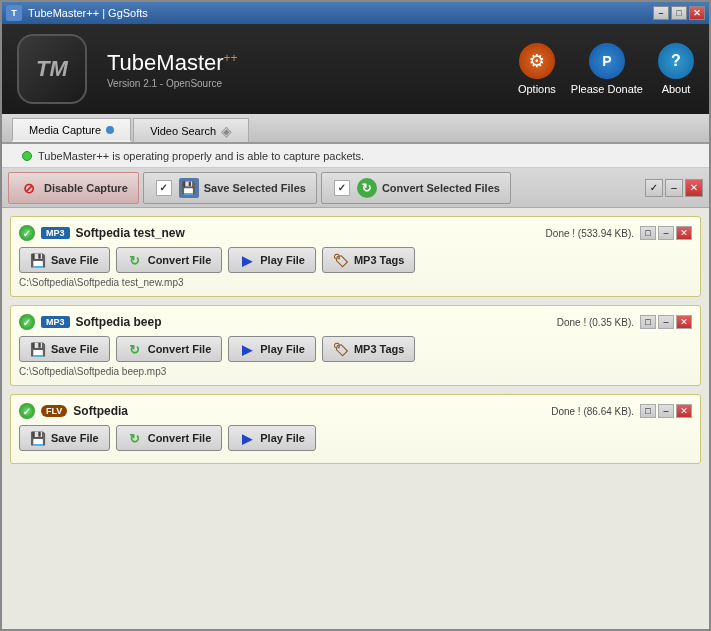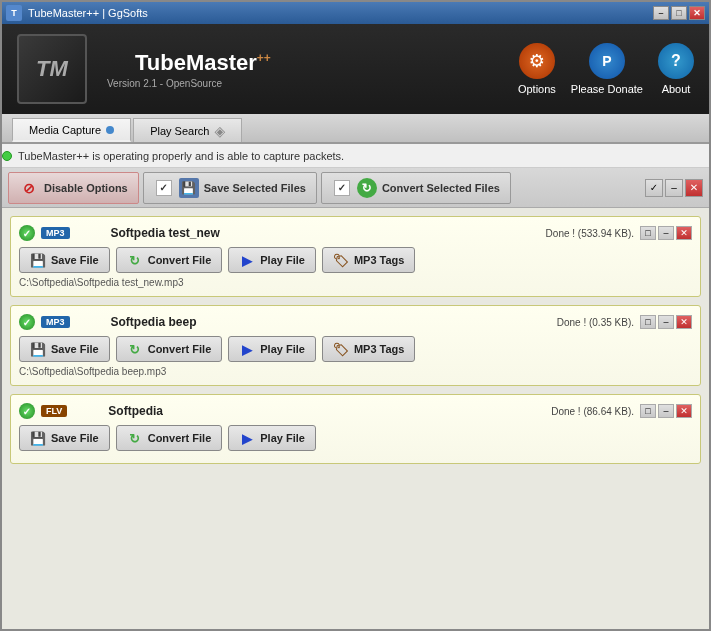--- a/index.html
+++ b/index.html
@@ -62,41 +62,40 @@
       align-items: center;
       padding: 10px 15px;
       gap: 20px;
       position: relative;
     }
     .logo-box {
       width: 70px;
       height: 70px;
       background: linear-gradient(135deg, #3a3a3a, #1a1a1a);
       border: 2px solid #555;
-      border-radius: 4px;
+      border-radius: 16px;
       display: flex;
       align-items: center;
       justify-content: center;
       color: #888;
       font-size: 24px;
       font-weight: bold;
       font-style: italic;
     }
     .logo-tm {
       font-size: 22px;
       font-weight: bold;
       color: #aaa;
       font-style: italic;
     }
     .app-title-section { flex: 0 0 auto; }
     .app-title {
       color: white;
       font-size: 22px;
-      font-weight: bold;
-      margin-left: 28px;
+      font-weight: normal;
     }
     .app-title sup {
       font-size: 12px;
       color: #cc8844;
     }
     .app-version {
       color: #aaa;
       font-size: 10px;
       margin-top: 2px;
     }
@@ -161,21 +160,21 @@
       background: #4488cc;
     }
     .tab-music { color: #888; font-size: 14px; }
 
     
     .status-bar {
       background: #f0f0f0;
       height: 24px;
       display: flex;
       align-items: center;
-      padding: 0 0;
+      padding: 0 20px;
       gap: 6px;
       border-bottom: 1px solid #ccc;
       font-size: 11px;
       color: #333;
     }
     .status-dot {
       width: 10px; height: 10px;
       border-radius: 50%;
       background: #44cc44;
       border: 1px solid #229922;
@@ -268,27 +267,26 @@
       font-weight: bold;
     }
     .file-type-badge {
       padding: 1px 5px;
       font-size: 9px;
       font-weight: bold;
       color: white;
       border-radius: 2px;
     }
     .mp3-badge { background: #2266aa; }
-    .flv-badge { background: #884400; }
+    .flv-badge { background: #884400; border-radius: 6px; }
     .file-name {
       font-weight: bold;
       font-size: 12px;
       color: #222;
       flex: 1;
-      margin-left: 35px;
     }
     .file-done {
       font-size: 10px;
       color: #444;
       margin-left: auto;
     }
     .file-card-controls {
       display: flex;
       gap: 6px;
       margin-bottom: 4px;
@@ -388,34 +386,34 @@
       </div>
     </div>
   </div>
 
   <div class="tab-bar">
     <div class="tab active">
       <span>Media Capture</span>
       <span class="tab-dot"></span>
     </div>
     <div class="tab">
-      <span>Play Search</span>
+      <span>Video Search</span>
       <span class="tab-music">◈</span>
     </div>
   </div>
 
   <div class="status-bar">
     <div class="status-dot"></div>
     <span>TubeMaster++ is operating properly and is able to capture packets.</span>
   </div>
 
   <div class="toolbar">
     <button class="tool-btn disable-btn">
       <div class="tool-btn-icon" style="color:#cc2222;font-size:14px;">⊘</div>
-      <span>Disable Options</span>
+      <span>Disable Capture</span>
     </button>
     <button class="tool-btn">
       <div class="tool-btn-icon">
         <div class="tool-check-icon">✓</div>
       </div>
       <div style="width:20px;height:20px;background:#5577aa;border-radius:2px;display:flex;align-items:center;justify-content:center;color:white;font-size:12px;">💾</div>
       <span>Save Selected Files</span>
     </button>
     <button class="tool-btn">
       <div class="tool-btn-icon">

